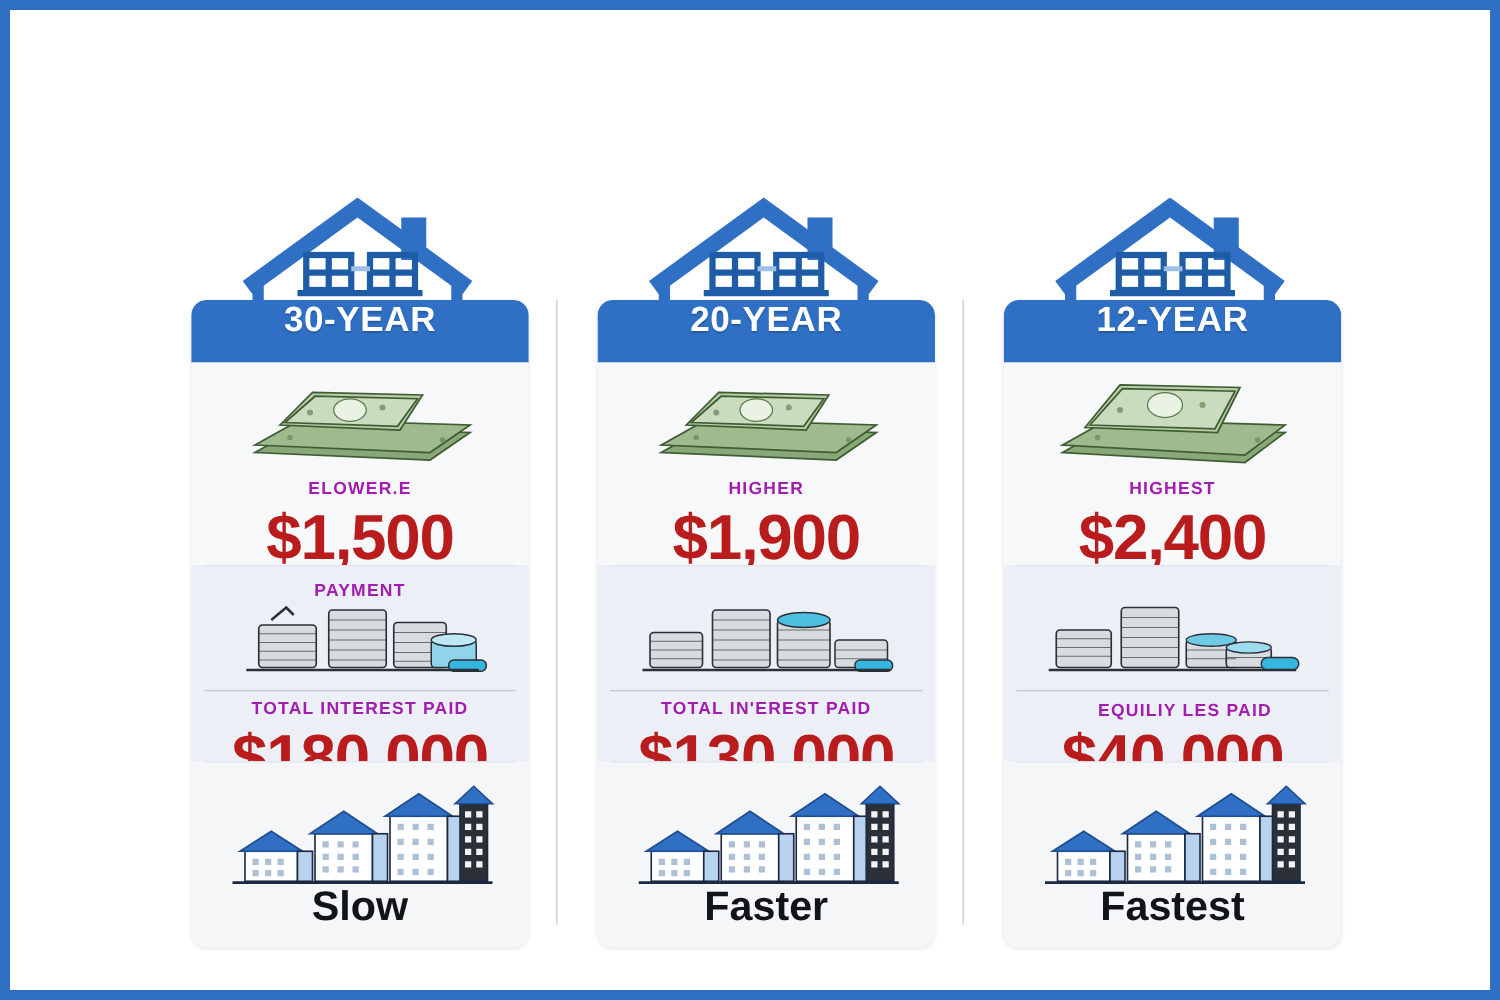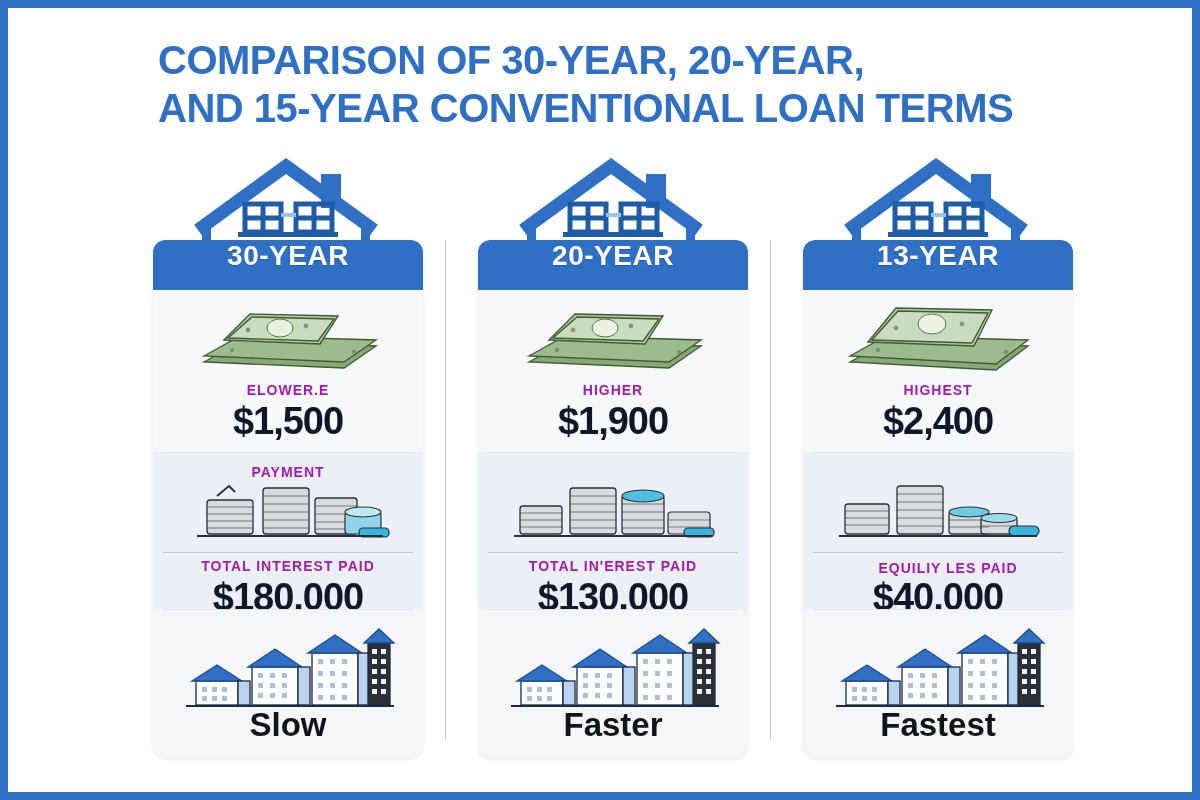--- a/index.html
+++ b/index.html
@@ -89,39 +89,35 @@
     text-align:center;
     font-weight:bold;
     color:#a21caf;
     text-transform:uppercase;
   }
   .cap-sm{font-size:14px;letter-spacing:1px;}
   .amount{
     position:absolute;left:0;right:0;
     text-align:center;
     font-weight:bold;
-    font-size:38px;
-    color:#0f172a;
+    font-size:51px;
+    color:#b91c1c;
     letter-spacing:-1px;
   }
   .speed{
     position:absolute;left:0;right:0;bottom:14px;
     text-align:center;
     font-weight:bold;font-size:33px;color:#111418;
   }
 </style>
 </head>
 <body>
 
 <div class="frame">
 
-  <div class="title">
-    <span>COMPARISON OF 30-YEAR, 20-YEAR,</span>
-    <span class="l2">AND 15-YEAR CONVENTIONAL LOAN TERMS</span>
-  </div>
 
   <div class="cols">
 
     <div class="divider d1"></div>
     <div class="divider d2"></div>
 
     <div class="col c0">
 
       <svg class="house" viewBox="0 0 200 88">
         <path d="M10 72 L98 8 L186 72" fill="none" stroke="#2f6fc4" stroke-width="13" stroke-linejoin="miter"></path>
@@ -423,21 +419,21 @@
           <rect x="108" y="46" width="36" height="28"></rect>
           <line x1="126" y1="46" x2="126" y2="74"></line>
           <line x1="108" y1="60" x2="144" y2="60"></line>
         </g>
         <rect x="50" y="74" width="100" height="5" fill="#1f5ca8"></rect>
         <line x1="93" y1="57" x2="108" y2="57" stroke="#9fc0e6" stroke-width="4"></line>
       </svg>
 
       <div class="card">
         <div class="card-head">
-          <span>13-YEAR</span>
+          <span>12-YEAR</span>
         </div>
 
         <div class="sec sec-a">
           <svg class="art" style="top:8px;" width="200" height="82" viewBox="0 0 200 82">
             <g stroke="#3f5c33" stroke-width="1.4">
               <path d="M12 64 L48 44 L190 48 L158 72 Z" fill="#88a878"></path>
               <path d="M12 58 L48 38 L190 42 L158 66 Z" fill="#9ebb8e"></path>
               <path d="M30 44 L58 10 L154 12 L136 48 Z" fill="#b6cda8"></path>
               <path d="M34 42 L60 13 L150 15 L134 45 Z" fill="#cadcbe"></path>
             </g>

